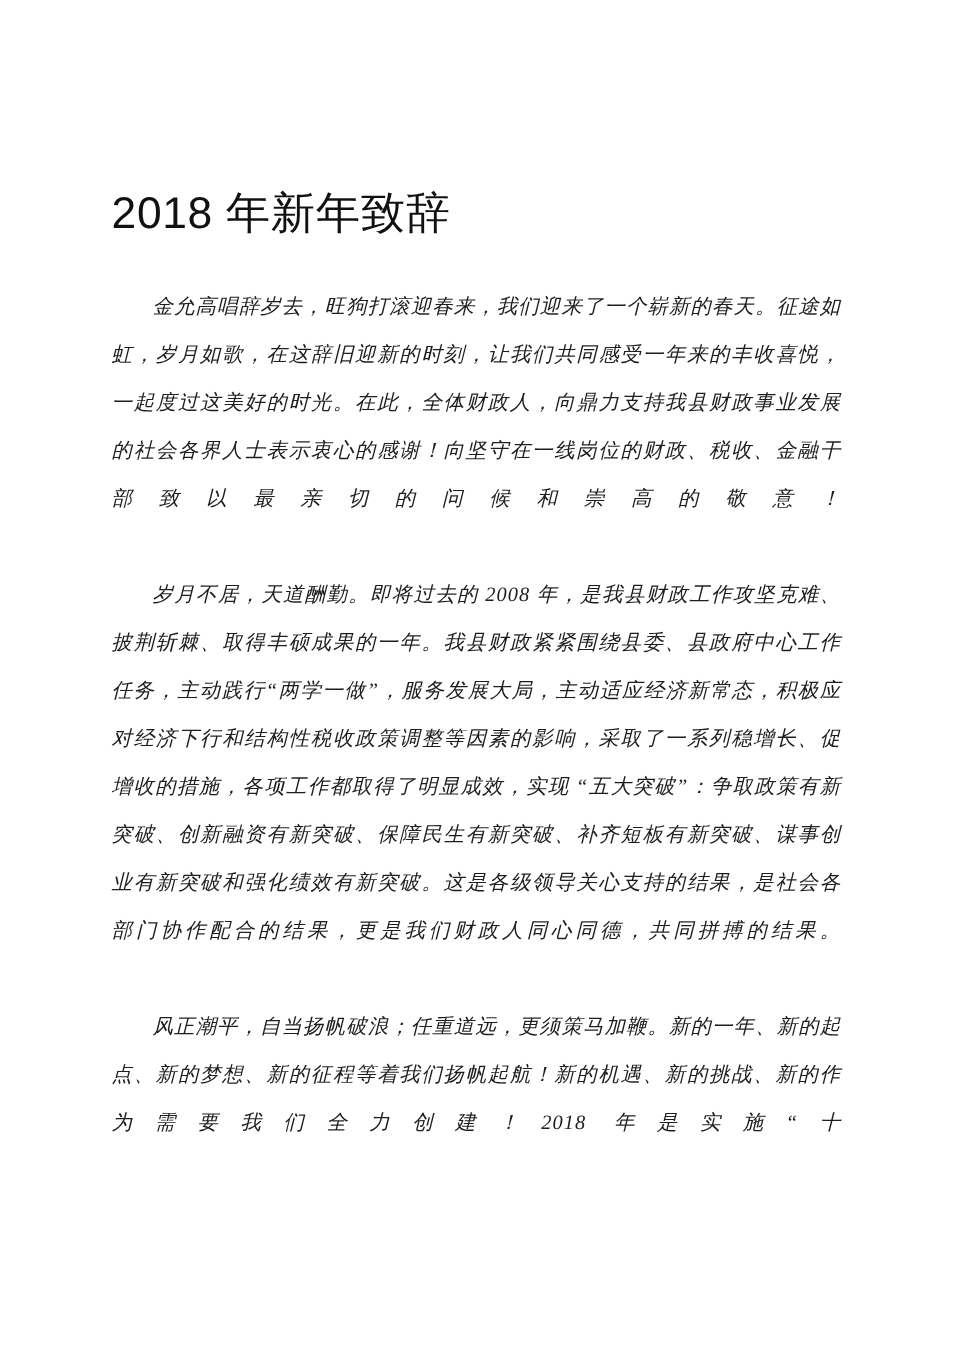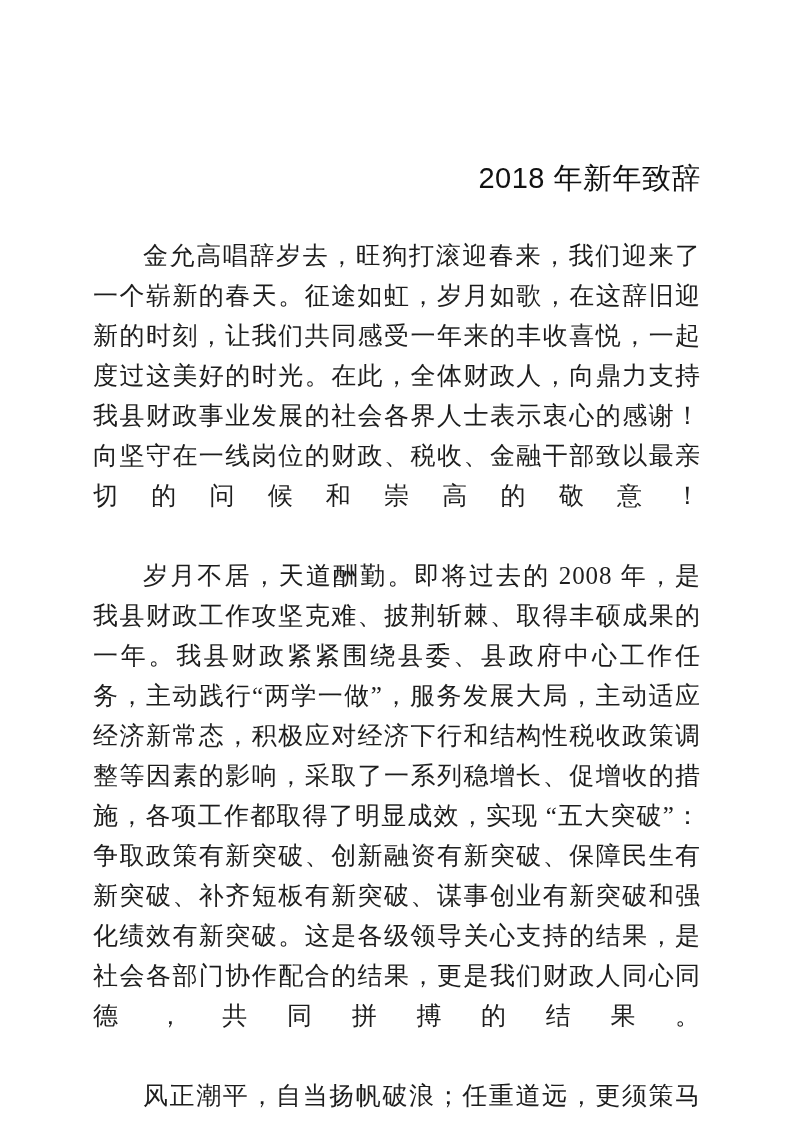--- a/index.html
+++ b/index.html
@@ -23,50 +23,51 @@
   }
 
   
   .doc-title {
     margin: 0;
     padding: 0;
     position: absolute;
     left: 93px;
     top: 158px;
     width: 608px;
-    text-align: right;
+    text-align: left;
     font-family: "Liberation Sans", "DejaVu Sans", sans-serif;
-    font-size: 29px;
+    font-size: 37px;
     line-height: 40px;
     font-weight: 500;
     letter-spacing: 0.5px;
     color: #111111;
     white-space: nowrap;
   }
 
   
   .paragraphs {
     position: absolute;
     left: 93px;
     top: 236px;
     width: 608px;
   }
 
   .para {
     margin: 0 0 0 0;
     padding: 0;
     font-family: "Liberation Serif", "DejaVu Serif", serif;
-    font-size: 25px;
+    font-size: 17px;
     line-height: 40px;
     text-align: justify;
     text-justify: inter-ideograph;
     text-indent: 2em;
     letter-spacing: 0.9px;
     color: #1d1d1d;
     word-break: break-all;
+    font-style: italic;
   }
 
   
   .para:after {
     content: "";
     display: inline-block;
     width: 100%;
   }
 
   .para + .para {

